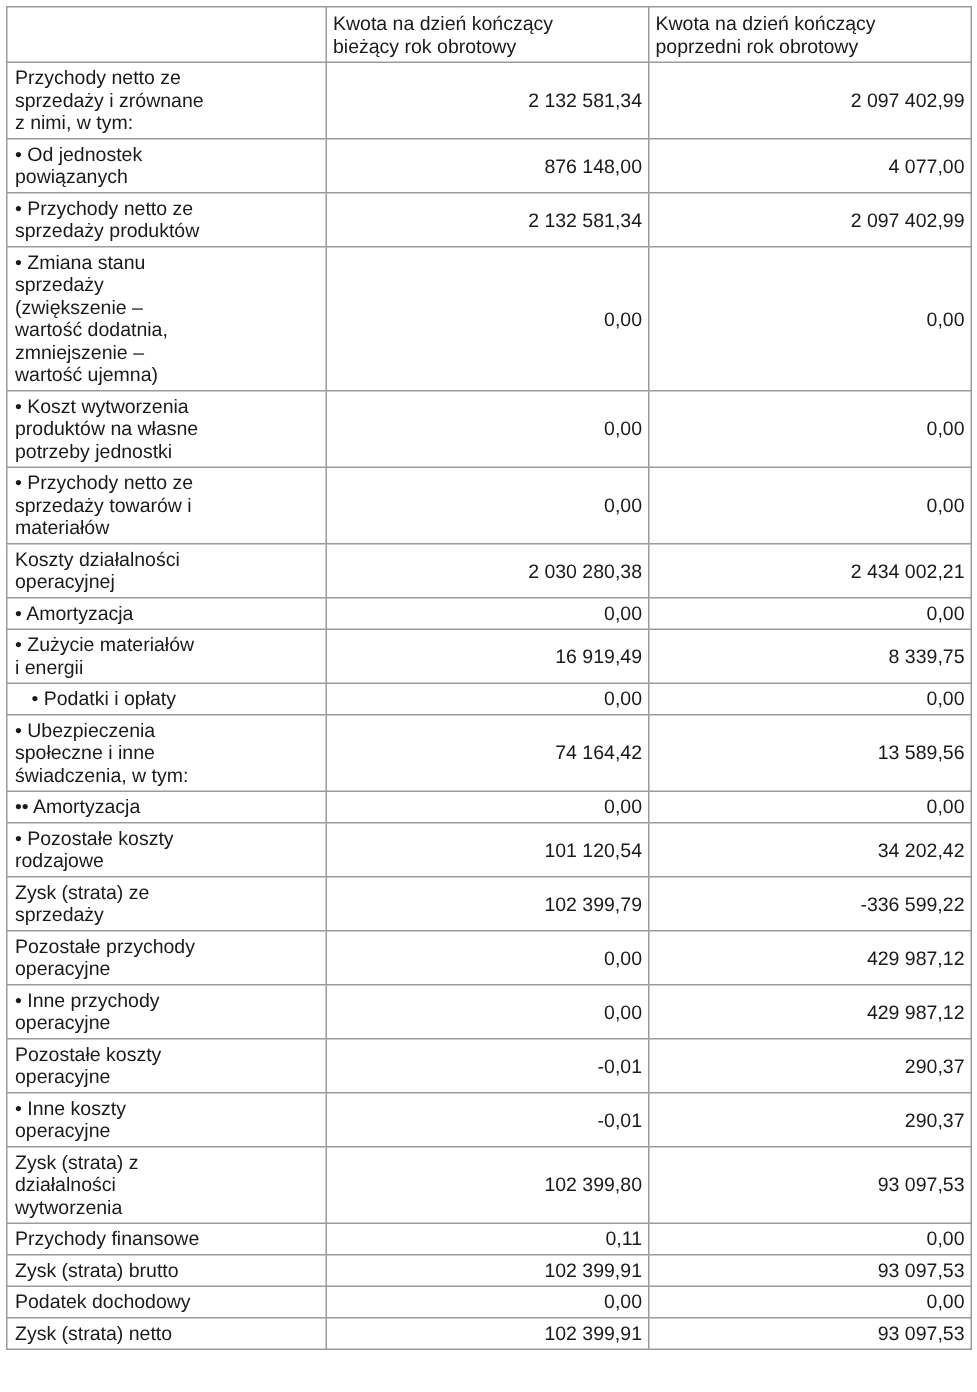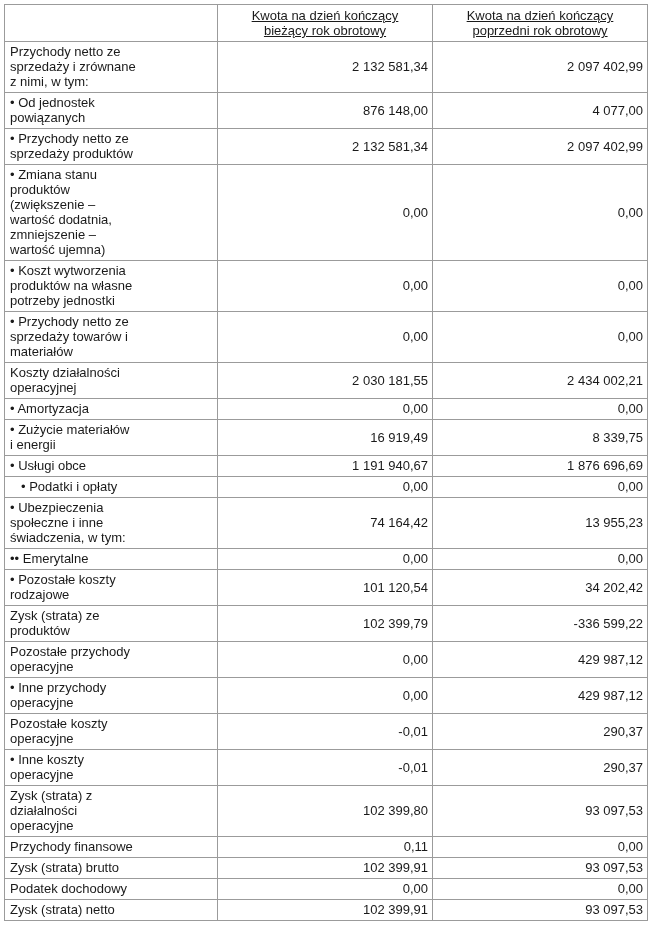--- a/index.html
+++ b/index.html
@@ -25,24 +25,23 @@
     border: 1px solid #9b9b9b;
     font-size: 13px;
     line-height: 15px;
     color: #1a1a1a;
     font-weight: normal;
     vertical-align: middle;
     background: #ffffff;
     overflow: hidden;
   }
   table.fin th {
-    text-align: center;
+    text-align: left;
     padding: 3px 4px;
     white-space: pre-line;
-    text-decoration: underline;
   }
   td.label {
     text-align: left;
     padding: 2px 4px 3px 5px;
     white-space: pre-line;
   }
   tr.indent td.label {
     padding-left: 16px;
   }
   td.num {
@@ -84,21 +83,21 @@
           <td class="num">4 077,00</td>
         </tr>
         <tr>
           <td class="label">• Przychody netto ze
 sprzedaży produktów</td>
           <td class="num">2 132 581,34</td>
           <td class="num">2 097 402,99</td>
         </tr>
         <tr>
           <td class="label">• Zmiana stanu
-produktów
+sprzedaży
 (zwiększenie –
 wartość dodatnia,
 zmniejszenie –
 wartość ujemna)</td>
           <td class="num">0,00</td>
           <td class="num">0,00</td>
         </tr>
         <tr>
           <td class="label">• Koszt wytworzenia
 produktów na własne
@@ -109,65 +108,60 @@
         <tr>
           <td class="label">• Przychody netto ze
 sprzedaży towarów i
 materiałów</td>
           <td class="num">0,00</td>
           <td class="num">0,00</td>
         </tr>
         <tr>
           <td class="label">Koszty działalności
 operacyjnej</td>
-          <td class="num">2 030 181,55</td>
+          <td class="num">2 030 280,38</td>
           <td class="num">2 434 002,21</td>
         </tr>
         <tr>
           <td class="label">• Amortyzacja</td>
           <td class="num">0,00</td>
           <td class="num">0,00</td>
         </tr>
         <tr>
           <td class="label">• Zużycie materiałów
 i energii</td>
           <td class="num">16 919,49</td>
           <td class="num">8 339,75</td>
         </tr>
-        <tr>
-          <td class="label">• Usługi obce</td>
-          <td class="num">1 191 940,67</td>
-          <td class="num">1 876 696,69</td>
-        </tr>
         <tr class="indent">
           <td class="label">• Podatki i opłaty</td>
           <td class="num">0,00</td>
           <td class="num">0,00</td>
         </tr>
         <tr>
           <td class="label">• Ubezpieczenia
 społeczne i inne
 świadczenia, w tym:</td>
           <td class="num">74 164,42</td>
-          <td class="num">13 955,23</td>
-        </tr>
-        <tr>
-          <td class="label">•• Emerytalne</td>
+          <td class="num">13 589,56</td>
+        </tr>
+        <tr>
+          <td class="label">•• Amortyzacja</td>
           <td class="num">0,00</td>
           <td class="num">0,00</td>
         </tr>
         <tr>
           <td class="label">• Pozostałe koszty
 rodzajowe</td>
           <td class="num">101 120,54</td>
           <td class="num">34 202,42</td>
         </tr>
         <tr>
           <td class="label">Zysk (strata) ze
-produktów</td>
+sprzedaży</td>
           <td class="num">102 399,79</td>
           <td class="num">-336 599,22</td>
         </tr>
         <tr>
           <td class="label">Pozostałe przychody
 operacyjne</td>
           <td class="num">0,00</td>
           <td class="num">429 987,12</td>
         </tr>
         <tr>
@@ -184,21 +178,21 @@
         </tr>
         <tr>
           <td class="label">• Inne koszty
 operacyjne</td>
           <td class="num">-0,01</td>
           <td class="num">290,37</td>
         </tr>
         <tr>
           <td class="label">Zysk (strata) z
 działalności
-operacyjne</td>
+wytworzenia</td>
           <td class="num">102 399,80</td>
           <td class="num">93 097,53</td>
         </tr>
         <tr>
           <td class="label">Przychody finansowe</td>
           <td class="num">0,11</td>
           <td class="num">0,00</td>
         </tr>
         <tr>
           <td class="label">Zysk (strata) brutto</td>

